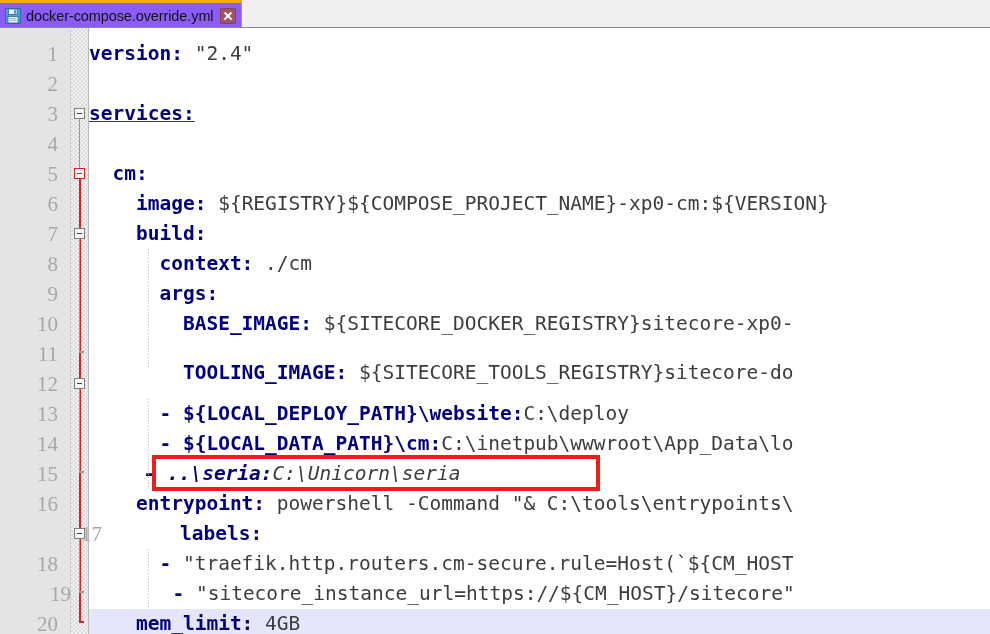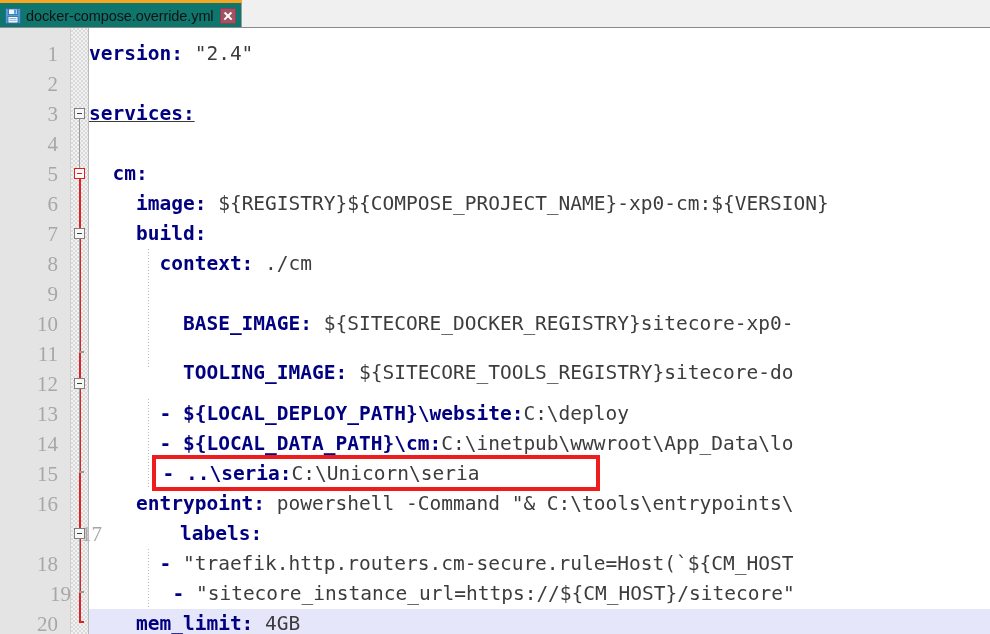--- a/index.html
+++ b/index.html
@@ -29,21 +29,21 @@
     width: 990px; height: 4px;
     background: #f5a623;
   }
   .tab {
     position: absolute;
     top: 3px; left: 0;
     height: 26px;
     display: flex;
     align-items: center;
     padding: 0 5px 0 5px;
-    background: #0f766e;
+    background: #8b5cf6;
     border-right: 1px solid #9c9c9c;
     border-bottom: 1px solid #ffffff;
     box-sizing: border-box;
   }
   .tab-icon {
     width: 16px; height: 16px;
     margin-right: 5px;
     flex: none;
     position: relative;
   }
@@ -263,20 +263,21 @@
         <div class="row" style="top: 191px;">
           <div class="lineno">7</div>
           <div class="codetext" style="left: 89px;"><span class="kw">    build:</span></div>
         </div>
         <div class="row" style="top: 221px;">
           <div class="lineno">8</div>
           <div class="codetext" style="left: 89px;"><span class="kw">      context:</span><span class="pl"> ./cm</span></div>
         </div>
         <div class="row" style="top: 251px;">
           <div class="lineno">9</div>
+          <div class="codetext" style="left: 89px;"><span class="kw">      args:</span></div>
         </div>
         <div class="row" style="top: 281px;">
           <div class="lineno">10</div>
           <div class="codetext" style="left: 89px;"><span class="kw">        BASE_IMAGE:</span><span class="pl"> ${SITECORE_DOCKER_REGISTRY}sitecore-xp0-</span></div>
         </div>
         <div class="row" style="top: 311px;">
           <div class="lineno">11</div>
           <div class="codetext" style="left: 89px; margin-top: 19px;"><span class="kw">        TOOLING_IMAGE:</span><span class="pl"> ${SITECORE_TOOLS_REGISTRY}sitecore-do</span></div>
         </div>
         <div class="row" style="top: 341px;">
@@ -285,21 +286,21 @@
         <div class="row" style="top: 371px;">
           <div class="lineno">13</div>
           <div class="codetext" style="left: 89px;"><span class="kw">      - ${LOCAL_DEPLOY_PATH}\website:</span><span class="pl">C:\deploy</span></div>
         </div>
         <div class="row" style="top: 401px;">
           <div class="lineno">14</div>
           <div class="codetext" style="left: 89px;"><span class="kw">      - ${LOCAL_DATA_PATH}\cm:</span><span class="pl">C:\inetpub\wwwroot\App_Data\lo</span></div>
         </div>
         <div class="row" style="top: 431px;">
           <div class="lineno">15</div>
-          <div class="codetext" style="left: 92px;"><span class="kw">      - ..\seria:</span><span class="pl">C:\Unicorn\seria</span></div>
+          <div class="codetext" style="left: 73px; font-style: italic;"><span class="kw">      - ..\seria:</span><span class="pl">C:\Unicorn\seria</span></div>
         </div>
         <div class="row" style="top: 461px;">
           <div class="lineno">16</div>
           <div class="codetext" style="left: 89px;"><span class="kw">    entrypoint:</span><span class="pl"> powershell -Command "&amp; C:\tools\entrypoints\</span></div>
         </div>
         <div class="row" style="top: 491px; margin-left: 44px;">
           <div class="lineno">17</div>
           <div class="codetext" style="left: 89px;"><span class="kw">    labels:</span></div>
         </div>
         <div class="row" style="top: 521px;">

